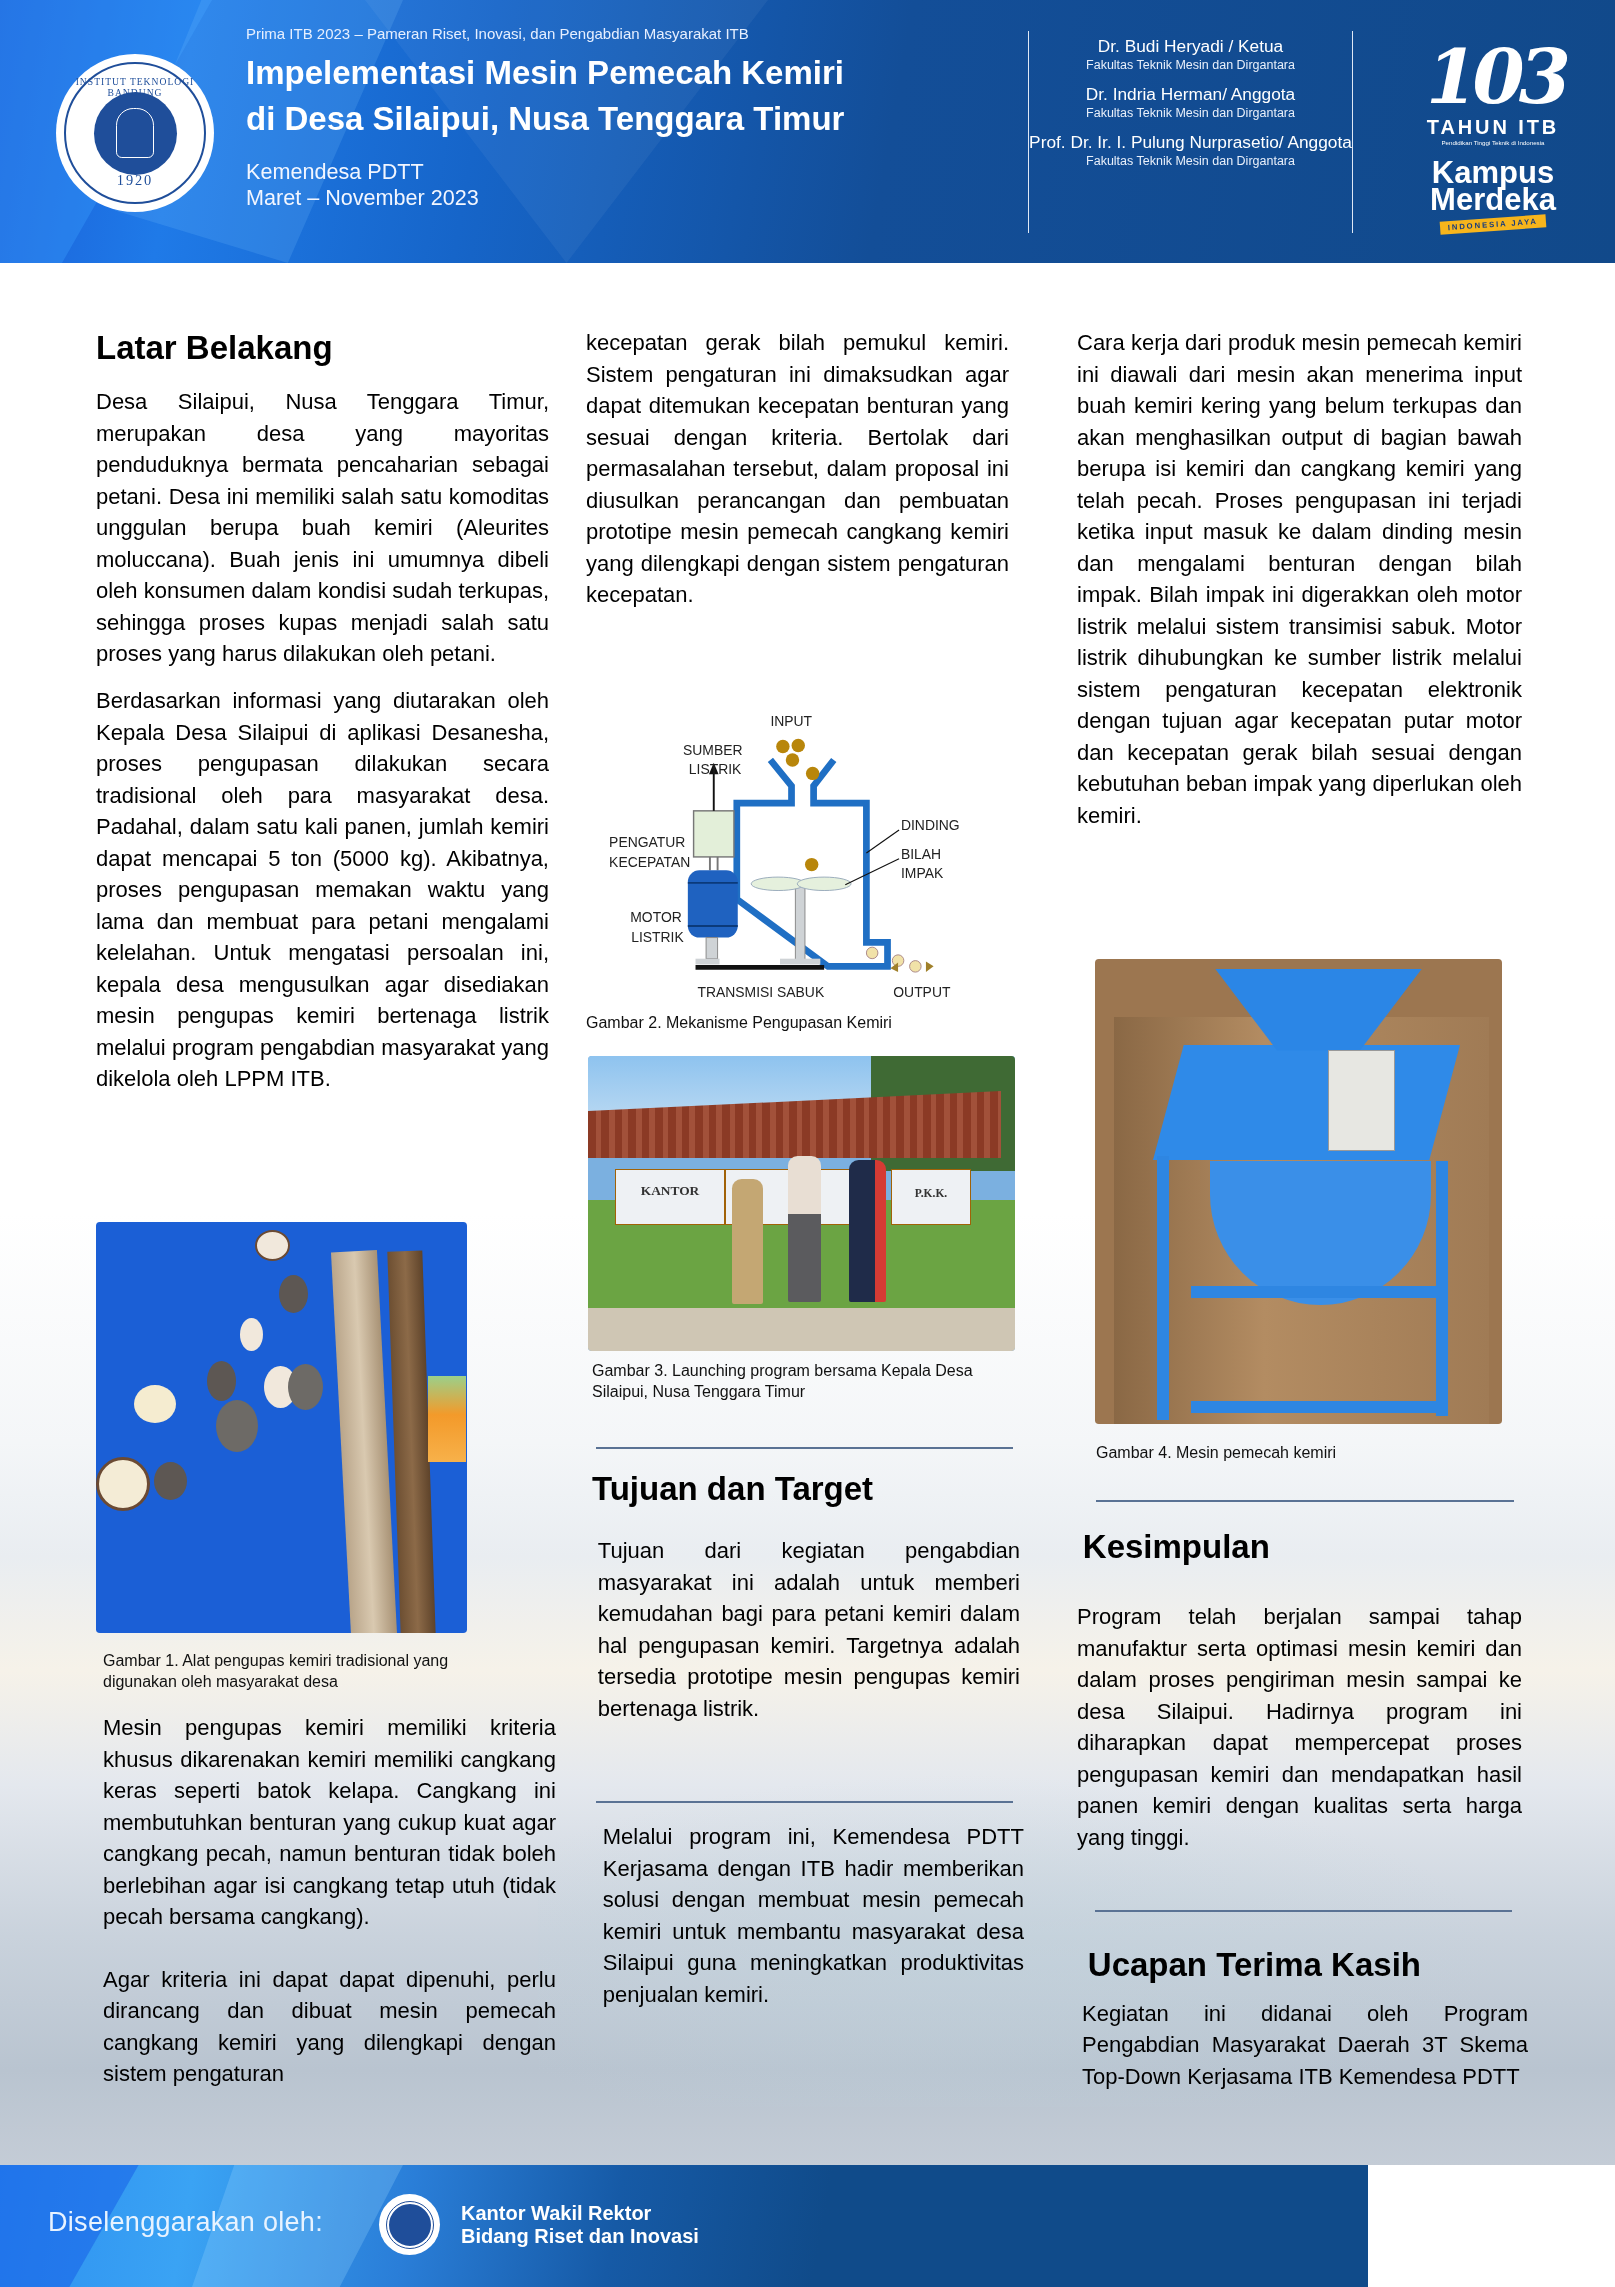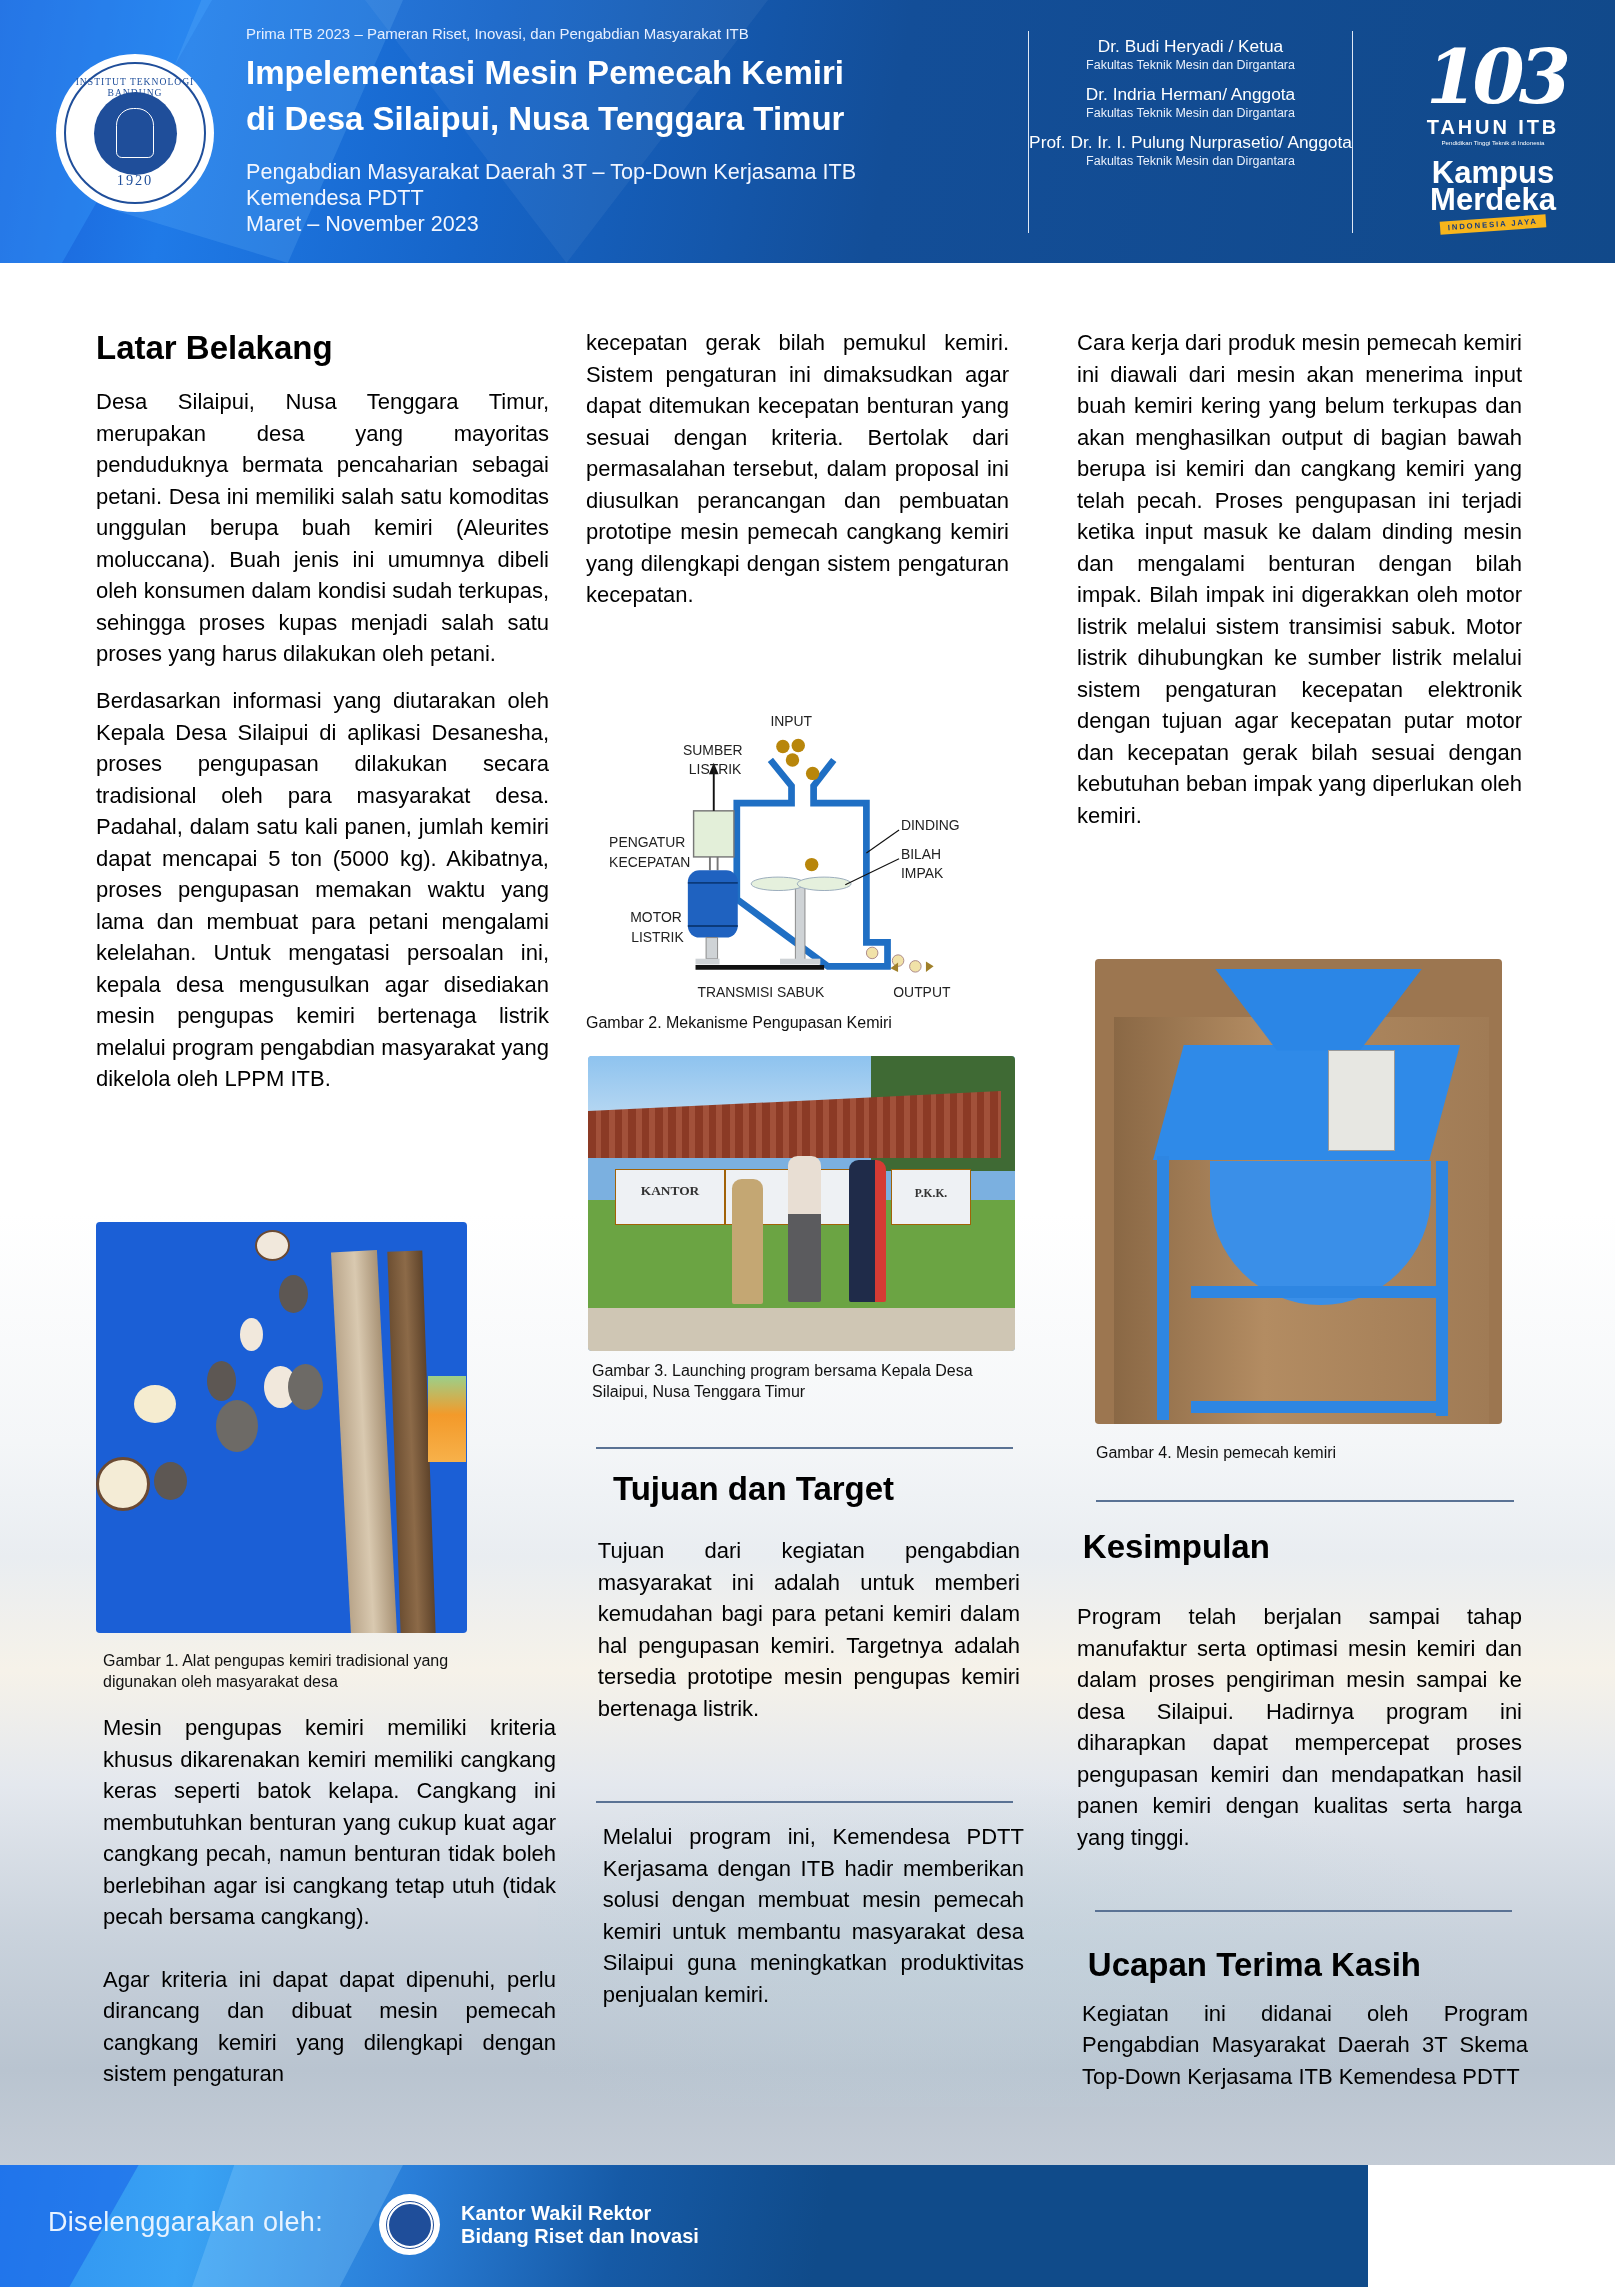--- a/index.html
+++ b/index.html
@@ -159,21 +159,20 @@
     </div>
   </div>
 
   <div class="header-text">
     <div class="event">Prima ITB 2023 – Pameran Riset, Inovasi, dan Pengabdian Masyarakat ITB</div>
     <div class="title">
       <div>Impelementasi Mesin Pemecah Kemiri</div>
       <div>di Desa Silaipui, Nusa Tenggara Timur</div>
     </div>
     <div class="sub">
-      <div>Pengabdian Masyarakat Daerah 3T – Top-Down Kerjasama ITB</div>
       <div>Kemendesa PDTT</div>
       <div>Maret – November 2023</div>
     </div>
   </div>
 
   <div class="team">
     <div class="name m1">Dr. Budi Heryadi / Ketua</div>
     <div class="fac">Fakultas Teknik Mesin dan Dirgantara</div>
     <div class="name">Dr. Indria Herman/ Anggota</div>
     <div class="fac">Fakultas Teknik Mesin dan Dirgantara</div>
@@ -297,21 +296,21 @@
   <div class="person" style="left:144px;top:123px;width:31px;height:125px;background:#c4a773;"></div>
   <div class="person" style="left:200px;top:100px;width:33px;height:146px;background:linear-gradient(180deg,#e8ded3 0 40%,#5b5b5e 40%);"></div>
   <div class="person" style="left:261px;top:104px;width:37px;height:142px;background:linear-gradient(90deg,#1f2b49 0 70%,#d53b34 70%);"></div>
 </div>
 
 <div class="col caption" style="left:592px;top:1360px;width:423px;">Gambar 3. Launching program bersama Kepala Desa Silaipui, Nusa Tenggara Timur</div>
 
 <div class="col rule" style="left:596px;top:1447px;width:417px;"></div>
 
 <section class="col" style="left:592px;top:1468px;width:428px;">
-  <h2 style="margin-bottom:25px;margin-left:21px;">Tujuan dan Target</h2>
+  <h2 style="margin-bottom:25px;">Tujuan dan Target</h2>
   <p class="body" style="padding-left:5.8px;">Tujuan dari kegiatan pengabdian masyarakat ini adalah untuk memberi kemudahan bagi para petani kemiri dalam hal pengupasan kemiri. Targetnya adalah tersedia prototipe mesin pengupas kemiri bertenaga listrik.</p>
 </section>
 
 <div class="col rule" style="left:596px;top:1801px;width:417px;"></div>
 
 <section class="col" style="left:597px;top:1821px;width:427px;">
   <p class="body" style="padding-left:5.8px;">Melalui program ini, Kemendesa PDTT Kerjasama dengan ITB hadir memberikan solusi dengan membuat mesin pemecah kemiri untuk membantu masyarakat desa Silaipui guna meningkatkan produktivitas penjualan kemiri.</p>
 </section>
 
 <section class="col col3">

